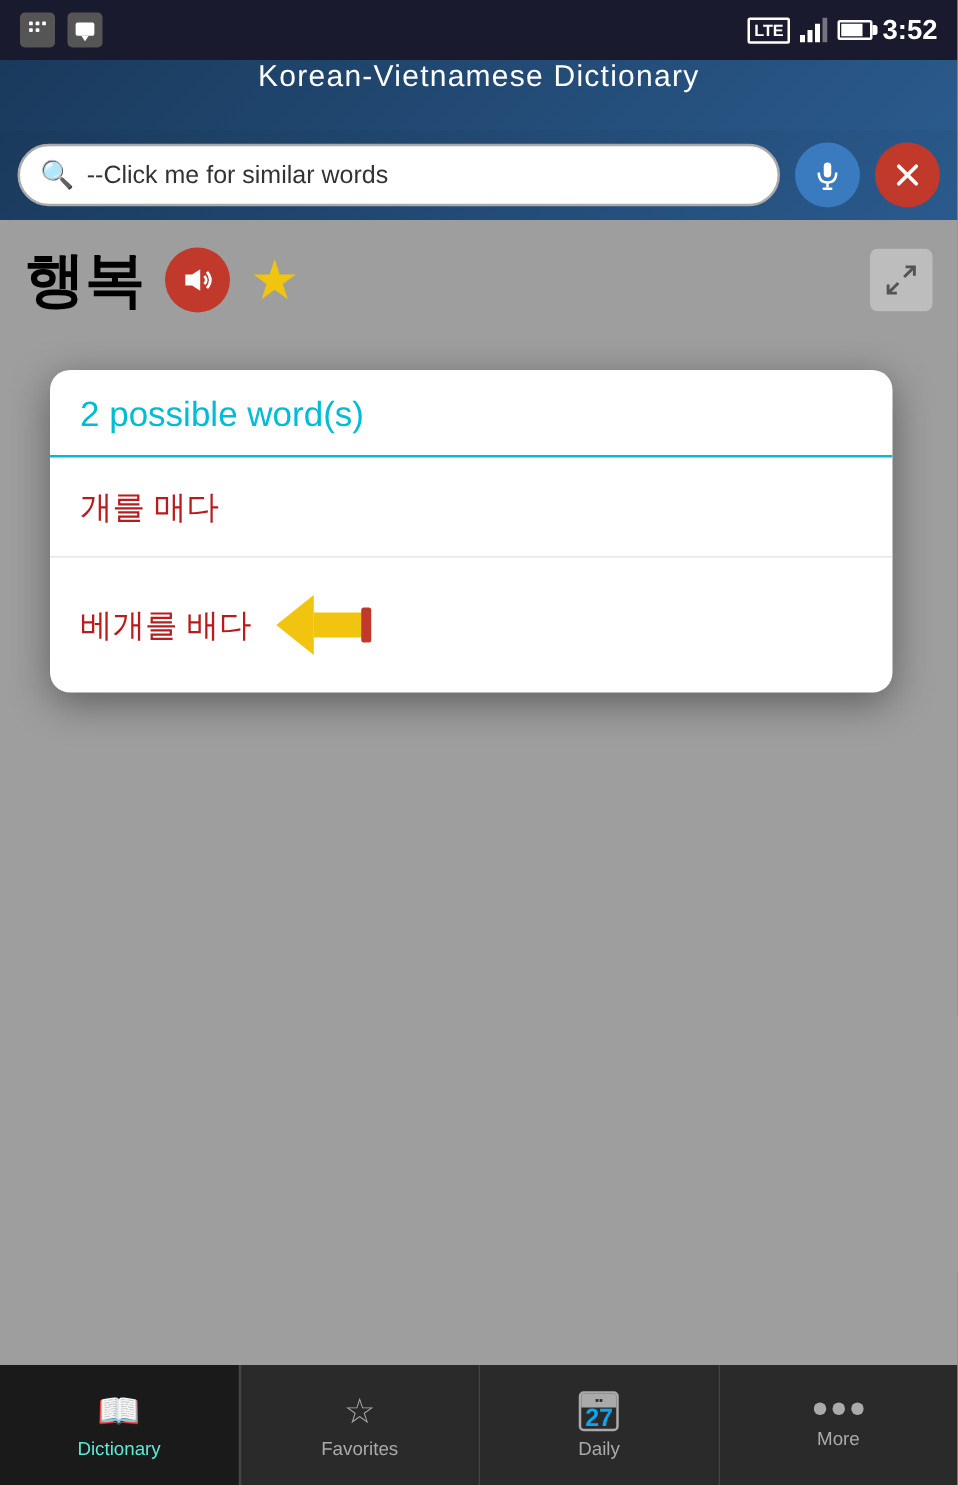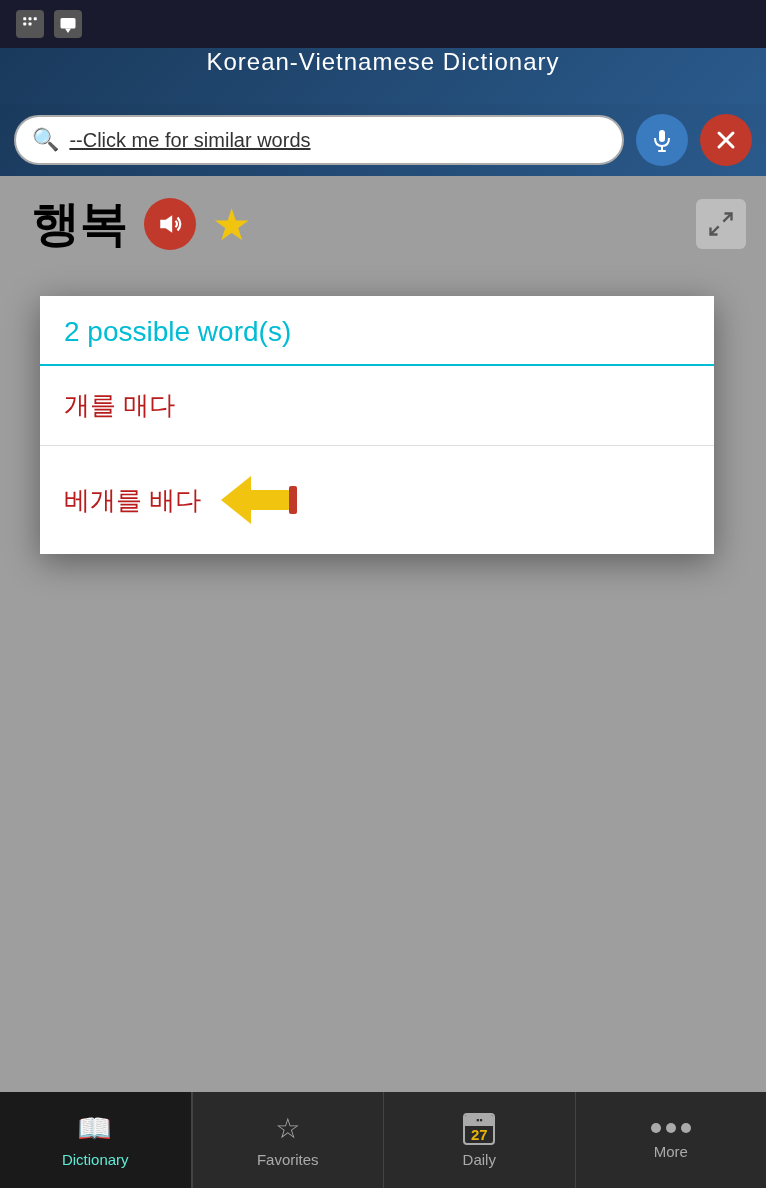--- a/index.html
+++ b/index.html
@@ -119,21 +119,20 @@
       color: #999;
       font-size: 22px;
     }
     .search-input {
       flex: 1;
       border: none;
       outline: none;
       font-size: 20px;
       color: #333;
       background: transparent;
-      text-decoration: underline;
     }
     .mic-button {
       width: 52px;
       height: 52px;
       background: #3a7abf;
       border-radius: 50%;
       display: flex;
       align-items: center;
       justify-content: center;
       cursor: pointer;
@@ -157,21 +156,20 @@
       height: calc(1188px - 48px - 56px - 72px - 96px);
       background: #9e9e9e;
       position: relative;
       overflow: hidden;
     }
 
     
     .word-section {
       padding: 16px 20px 10px 20px;
       background: #9e9e9e;
-      margin-left: 12px;
     }
     .word-row {
       display: flex;
       align-items: center;
       gap: 16px;
       margin-bottom: 10px;
     }
     .word-korean {
       font-size: 48px;
       font-weight: bold;
@@ -212,21 +210,21 @@
       margin-top: 4px;
     }
 
     
     .dialog-container {
       position: absolute;
       top: 120px;
       left: 40px;
       right: 52px;
       background: white;
-      border-radius: 0;
+      border-radius: 16px;
       box-shadow: 0 8px 32px rgba(0,0,0,0.4);
       overflow: hidden;
       z-index: 10;
     }
     .dialog-header {
       padding: 20px 24px 16px 24px;
       border-bottom: 2px solid #00bcd4;
     }
     .dialog-title {
       font-size: 28px;
@@ -312,24 +310,24 @@
       color: #2a2a2a;
       width: 100%;
       text-align: center;
       position: absolute;
       top: 0;
       left: 0;
       border-radius: 2px 2px 0 0;
       padding: 1px 0;
     }
     .calendar-icon-wrap .cal-num {
-      font-size: 15px;
+      font-size: 20px;
       font-weight: bold;
       margin-top: 12px;
-      color: #eab308;
+      color: #0ea5e9;
     }
 
     
     .arrow-svg-wrap {
       display: flex;
       align-items: center;
     }
   </style>
 </head>
 <body>
@@ -344,20 +342,33 @@
         <rect x="3" y="10" width="4" height="4" rx="1"></rect>
         <rect x="10" y="10" width="4" height="4" rx="1"></rect>
       </svg>
     </div>
     <div class="status-icon">
       <svg width="18" height="18" viewBox="0 0 24 24" fill="white">
         <rect x="2" y="4" width="20" height="14" rx="2"></rect>
         <polygon points="8,18 12,24 16,18" fill="white"></polygon>
       </svg>
     </div>
+  </div>
+  <div class="status-bar-right">
+    <span class="lte-badge">LTE</span>
+    <svg width="22" height="20" viewBox="0 0 22 20">
+      <rect x="0" y="14" width="4" height="6" fill="white"></rect>
+      <rect x="6" y="10" width="4" height="10" fill="white"></rect>
+      <rect x="12" y="5" width="4" height="15" fill="white"></rect>
+      <rect x="18" y="0" width="4" height="20" fill="white" opacity="0.4"></rect>
+    </svg>
+    <div class="battery-icon">
+      <div class="battery-fill"></div>
+    </div>
+    <span style="color:white;font-size:22px;font-weight:bold;">3:52</span>
   </div>
 </div>
 
 <div class="app-header">
   <span class="app-title">Korean-Vietnamese Dictionary</span>
 </div>
 
 <div class="search-bar">
   <div class="search-input-container">
     <span class="search-icon-wrap">🔍</span>

